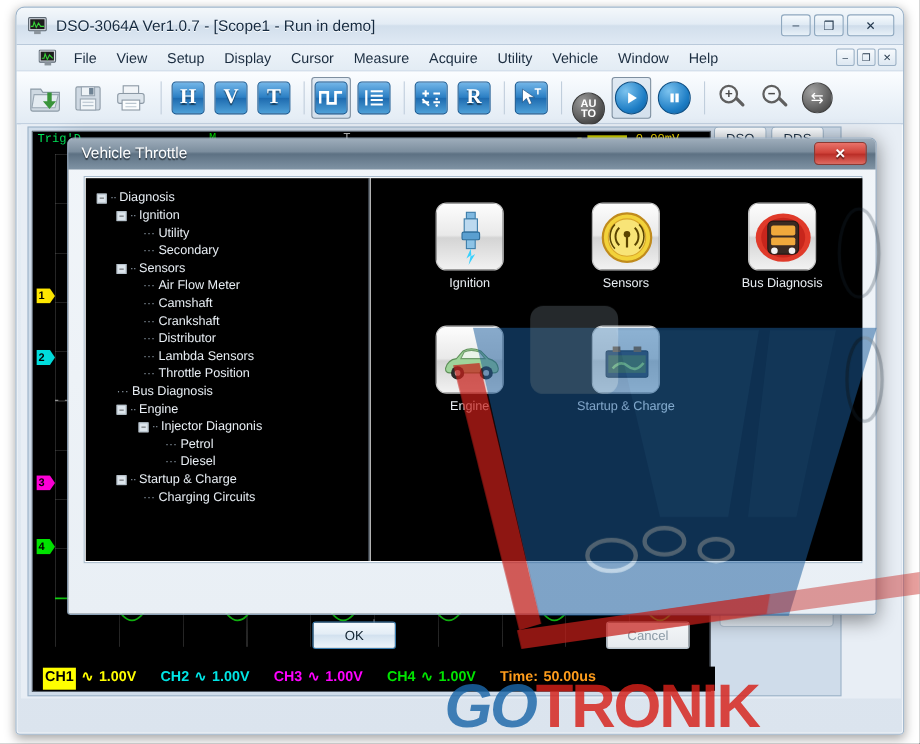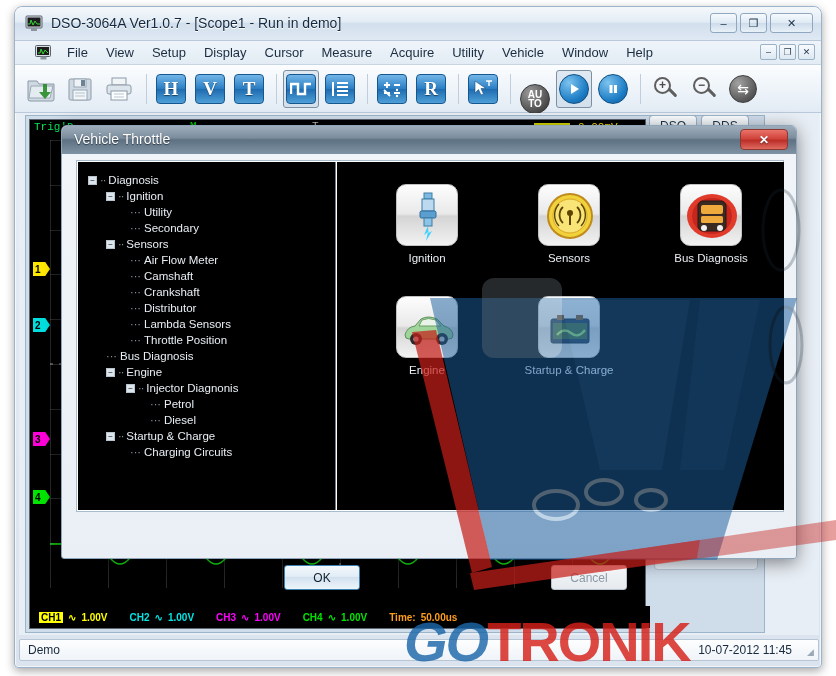--- a/index.html
+++ b/index.html
@@ -167,22 +167,22 @@
     clip-path: polygon(0 0, 72% 0, 100% 50%, 72% 100%, 0 100%);
     font-family: "Liberation Sans", sans-serif;
   }
 
   
   #ch-bar {
     position: absolute; left: 3px; top: 486px; width: 617px; height: 22px;
     background: #000; display: flex; align-items: center;
   }
   .ch-cell {
-    display: flex; align-items: center; gap: 5px;
-    font-family: "Liberation Sans", sans-serif; font-size: 10px; font-weight: bold;
+    display: flex; gap: 5px;
+    font-family: "Liberation Sans", sans-serif; font-size: 13px; font-weight: bold;
     padding: 0 6px; height: 20px;
   }
   .ch-name-hl { background: #ffff00; color: #000; padding: 0 2px; }
   .sep-dark { width: 10px; }
 
   
   #side-panel {
     position: absolute; left: 624px; top: 2px; width: 113px; height: 512px;
   }
   .knob-group {
@@ -630,25 +630,20 @@
             <span class="arrow">▼</span>
             </div>
           <div class="tiny-combo" style="top:114px;">
             <span class="arrow">▼</span>
             </div>
         </div>
       </div>
     </div>
   </div>
 
-  <div id="statusbar">
-    <span class="sb-left">Demo</span>
-    <span class="sb-right">10-07-2012 11:45</span>
-    <span class="grip">◢</span>
-  </div>
 
   <div id="dialog">
 
     <div id="dlg-title">
       <span class="t">Vehicle Throttle</span>
       <span id="dlg-close">✕</span>
     </div>
 
     <div id="dlg-body">
 

